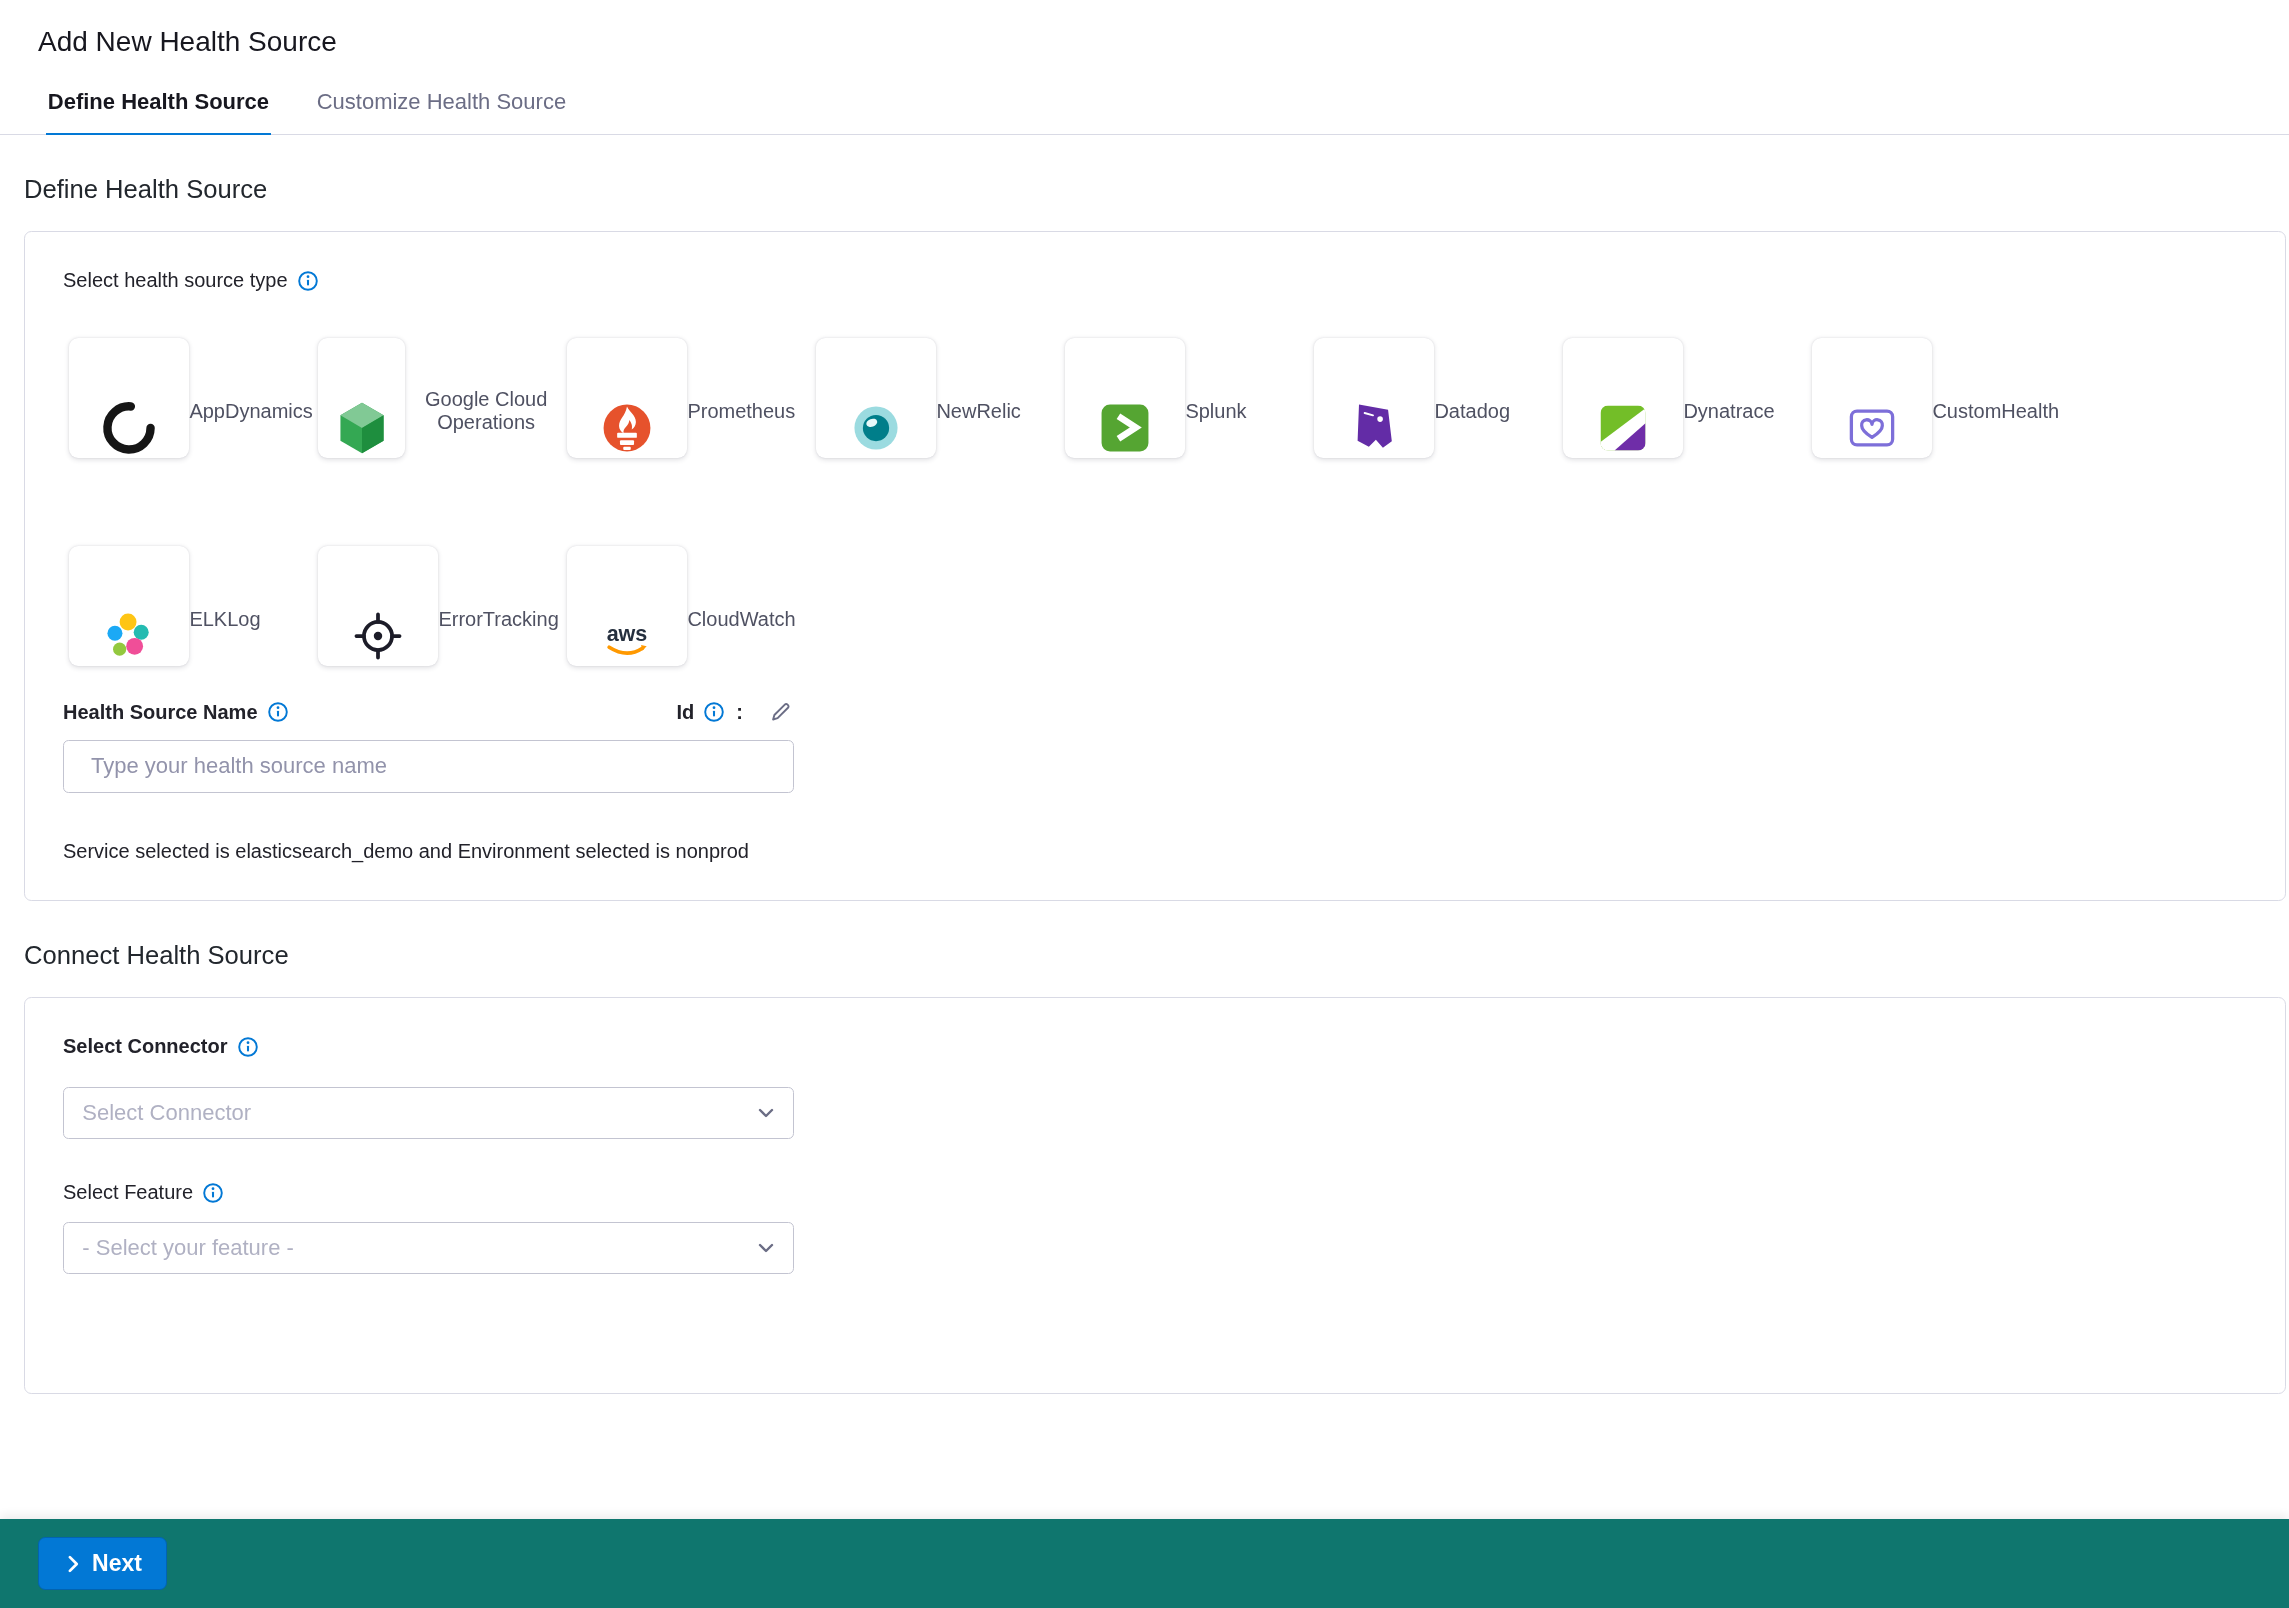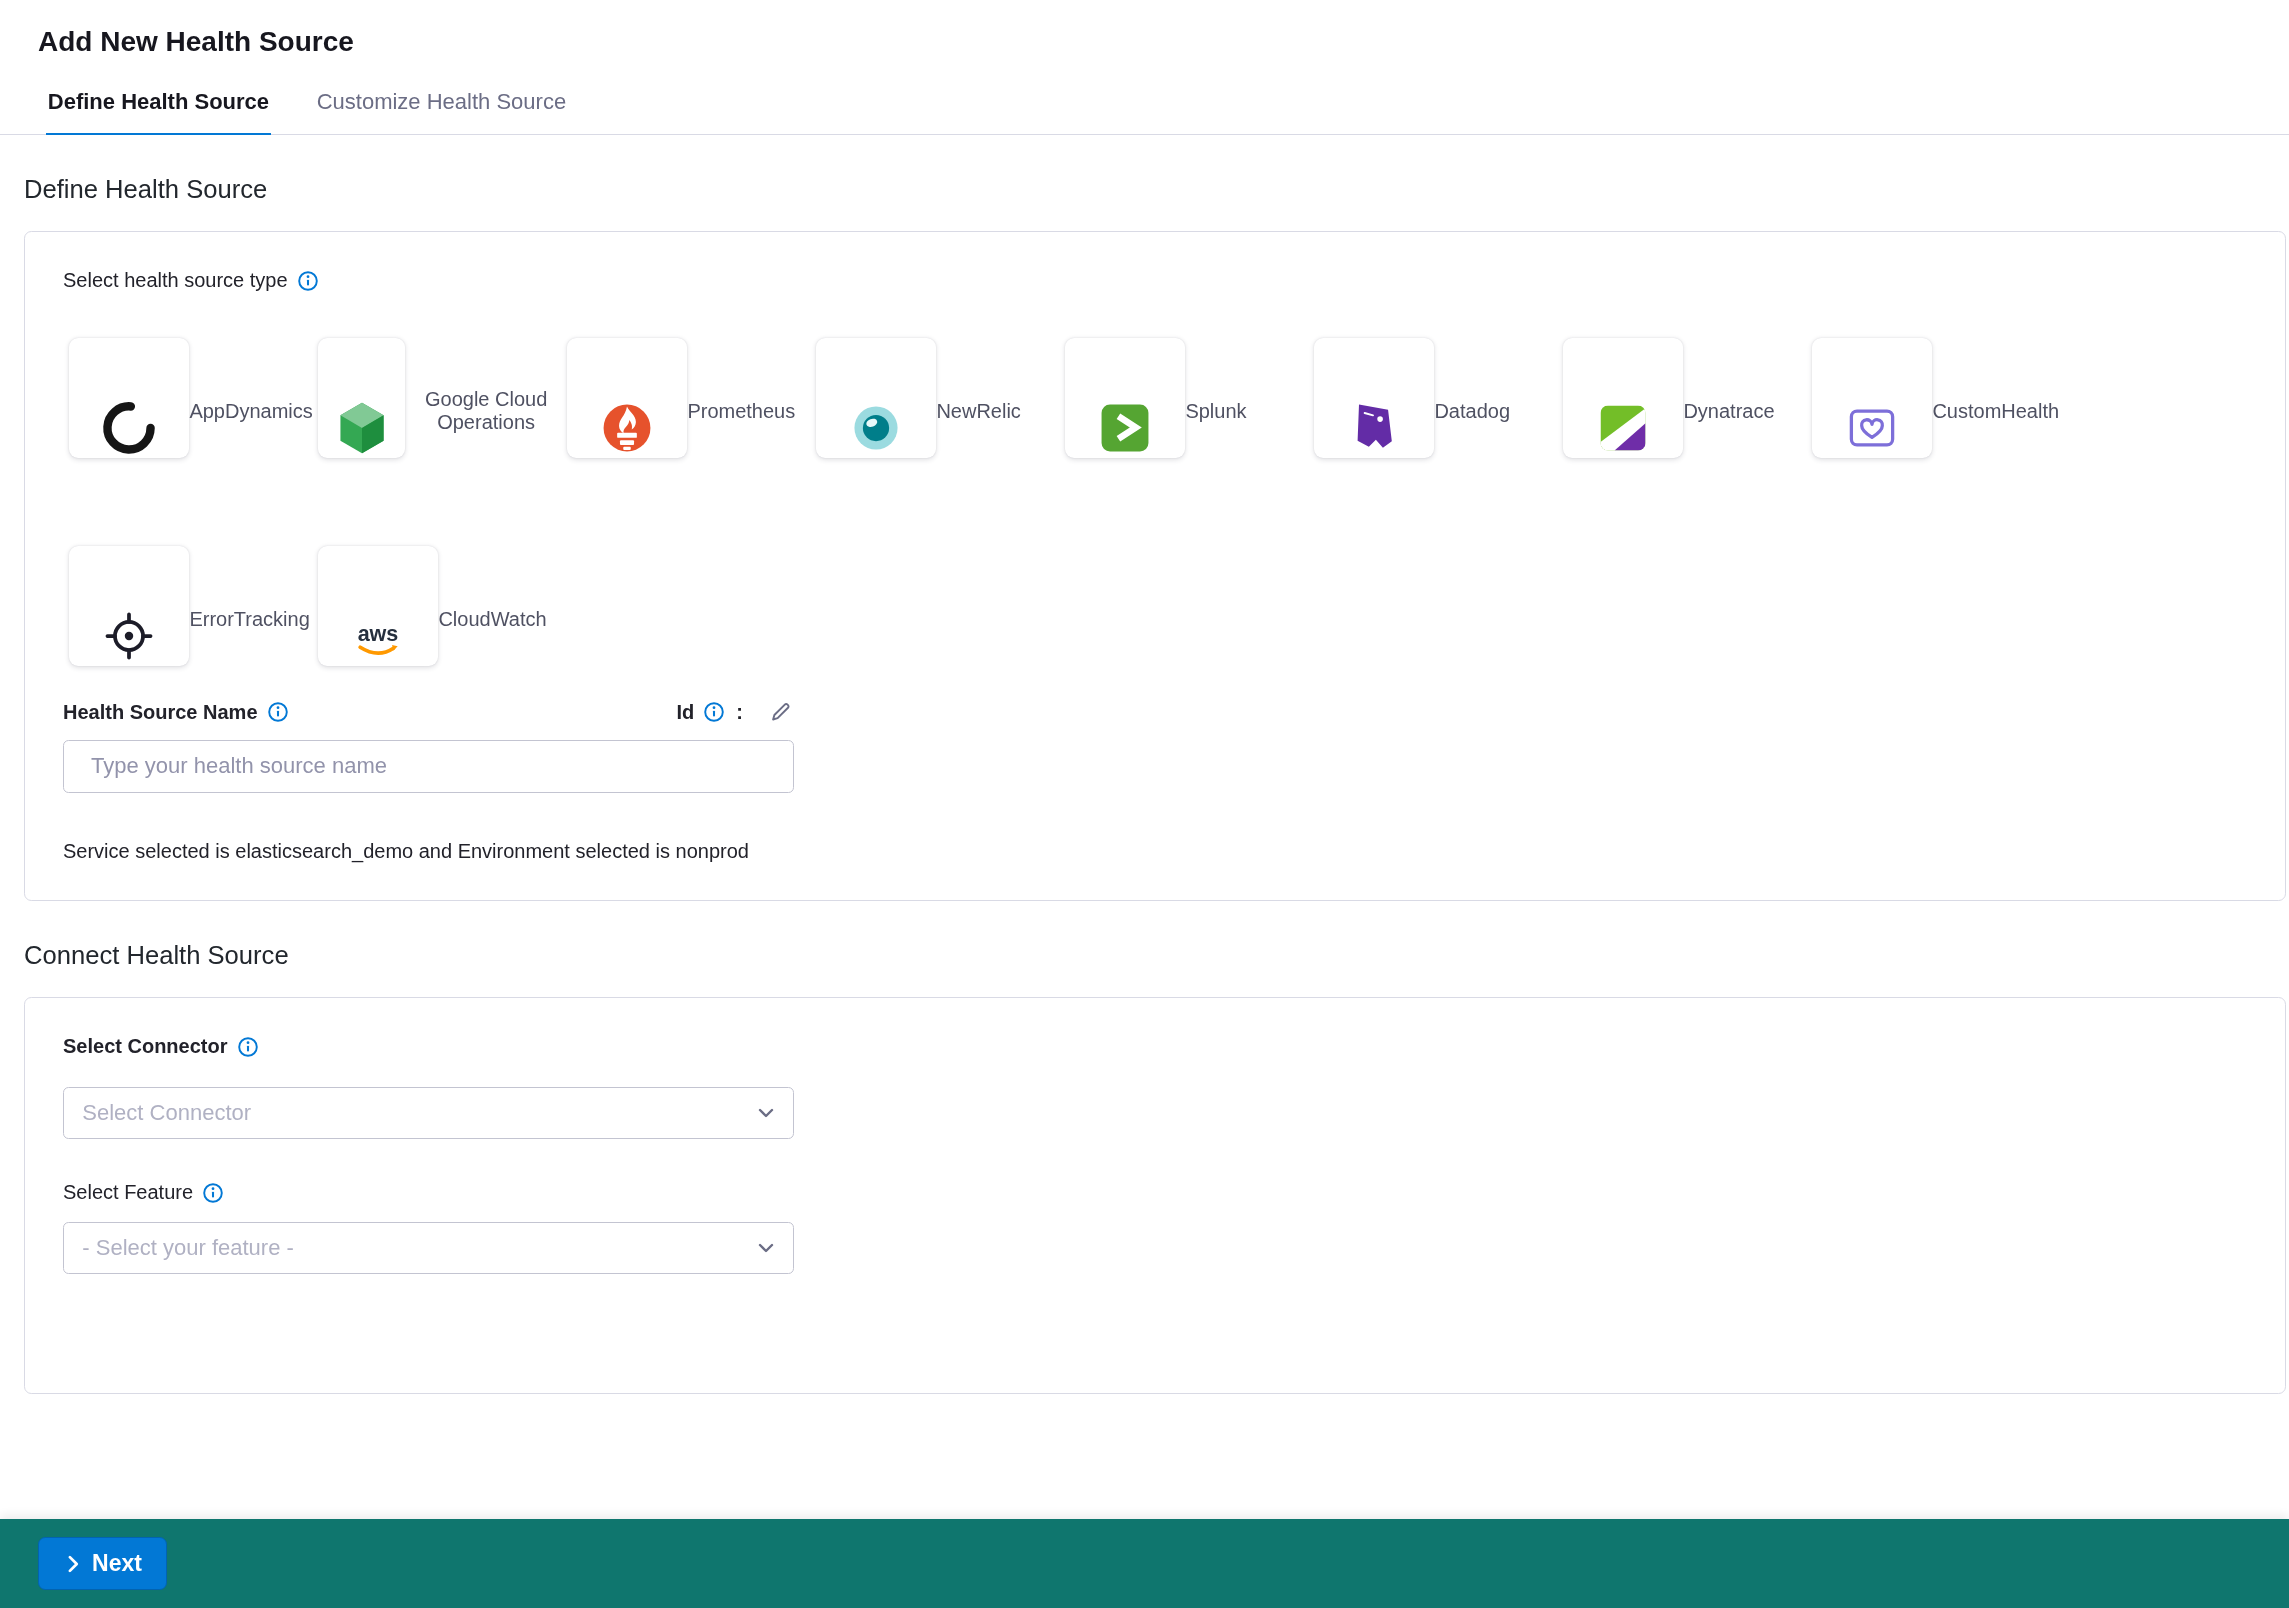--- a/index.html
+++ b/index.html
@@ -1,20 +1,20 @@
 <!DOCTYPE html>
 <html style="font-size:14.6px"><head>
 <meta charset="utf-8">
 <style>
   * { margin:0; padding:0; box-sizing:border-box; }
   html,body { width:2290px; height:1608px; overflow:hidden; background:#ffffff;
     font-family:"Liberation Sans","DejaVu Sans",sans-serif; color:#22222a; }
 
   .page-header { padding:25.6px 0 18.3px 38px; }
-  .page-title { font-size:28px; font-weight:700; color:#17171f; }
+  .page-title { font-size:28px; font-weight:400; color:#17171f; }
 
   .tabs { display:flex; gap:44px; padding-left:46px; border-bottom:0.9px solid #d9dae5; }
   .tab { font-size:22px; padding:12.8px 1.8px 18.3px; border-bottom:2.7px solid transparent;
          margin-bottom:-0.9px; cursor:pointer; }
   .tab.active { font-weight:700; color:#17171f; border-bottom-color:#0278d5; }
   .tab.inactive { color:#6b6d85; font-weight:400; }
 
   .section-heading { font-size:25.6px; font-weight:500; color:#22272d; margin:40px 0 0 24px; }
 
   .card { margin:27.4px 3.7px 0 24px; border:0.9px solid #d9dae5; border-radius:7.3px;
@@ -192,20 +192,34 @@
           <span class="tile-icon" style="display:flex">
             <svg viewBox="0 0 64 64">
               <rect x="10" y="14" width="44" height="36" rx="6" fill="none" stroke="#7d6fd9" stroke-width="3.5"></rect>
               <path d="M32 42 c-7-4.5-11-8-11-12.5 a5.5 5.5 0 0 1 11-1.5 a5.5 5.5 0 0 1 11 1.5 C43 34 39 37.5 32 42z" fill="none" stroke="#7d6fd9" stroke-width="3.5" stroke-linejoin="round"></path>
             </svg>
           </span>
         </div>
     <div class="tile-label">CustomHealth</div>
   </div>
 
+  <div class="source-cell">
+    <div class="tile">
+          <span class="tile-icon" style="display:flex">
+            <svg viewBox="0 0 64 64">
+              <circle cx="31" cy="17" r="9" fill="#fec514"></circle>
+              <circle cx="45" cy="28" r="8" fill="#24bbb1"></circle>
+              <circle cx="17" cy="29" r="8" fill="#1ba9f5"></circle>
+              <circle cx="38" cy="43" r="9" fill="#f04e98"></circle>
+              <circle cx="22" cy="46" r="7" fill="#93c83e"></circle>
+            </svg>
+          </span>
+        </div>
+    <div class="tile-label">ELKLog</div>
+  </div>
 
   <div class="source-cell">
     <div class="tile">
           <span class="tile-icon" style="display:flex">
             <svg viewBox="0 0 64 64">
               <g stroke="#1c1c28" stroke-width="4" stroke-linecap="round" fill="none">
                 <circle cx="32" cy="32" r="15"></circle>
                 <path d="M32 9 v8 M32 47 v8 M9 32 h8 M47 32 h8"></path>
               </g>
               <circle cx="32" cy="32" r="4.5" fill="#1c1c28"></circle>

